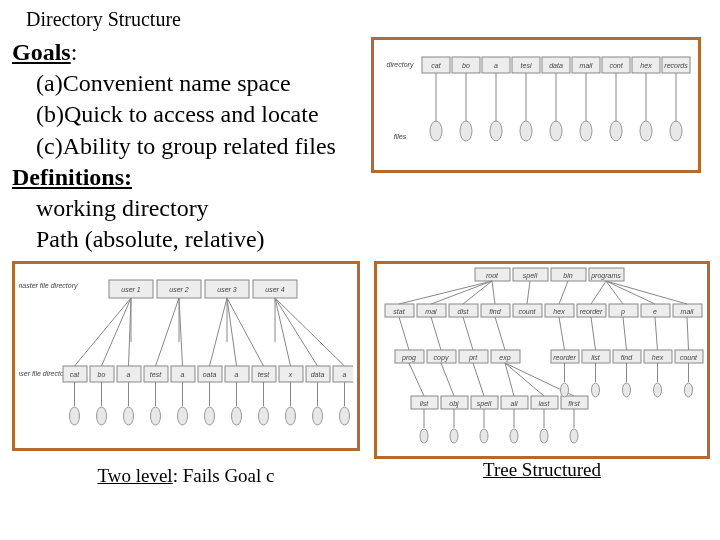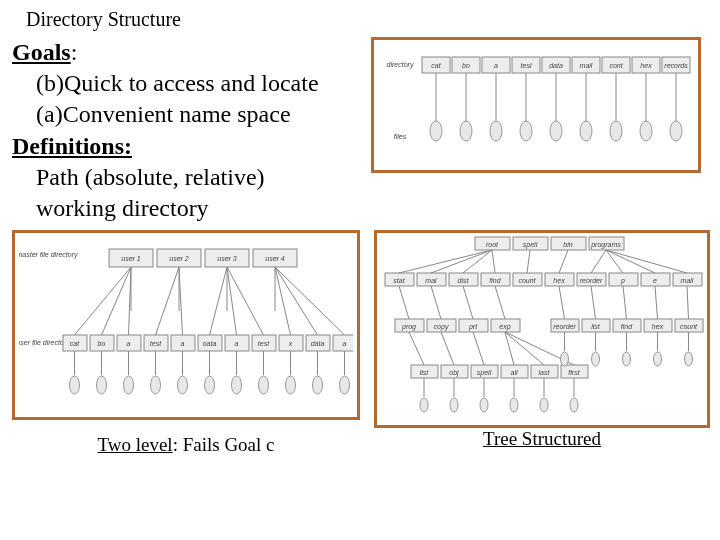--- a/index.html
+++ b/index.html
@@ -67,25 +67,26 @@
   svg.tree text { font:italic 7px sans-serif; fill:#444; text-anchor:middle; }
 </style>
 </head>
 <body>
 
 <h1 class="title">Directory Structure</h1>
 
 <div class="top-row">
   <div class="text-col">
     <span class="goals-label">Goals</span>:<br>
+    <div class="ind">(a)Convenient name space</div>
     <div class="ind">(b)Quick to access and locate</div>
-    <div class="ind">(a)Convenient name space</div>
+    <div class="ind">(c)Ability to group related files</div>
     <span class="defs-label">Definitions:</span><br>
+    <div class="ind">working directory</div>
     <div class="ind">Path (absolute, relative)</div>
-    <div class="ind">working directory</div>
   </div>
 
   <div class="figcol">
     <div class="framed" style="width:330px;height:136px;padding:4px;">
       <svg class="tree" width="320" height="124">
 
         <text x="22" y="24">directory</text>
         <g id="sl-dirs">
             <rect x="44" y="14" width="28" height="16"></rect>
             <text x="58" y="25">cat</text>

